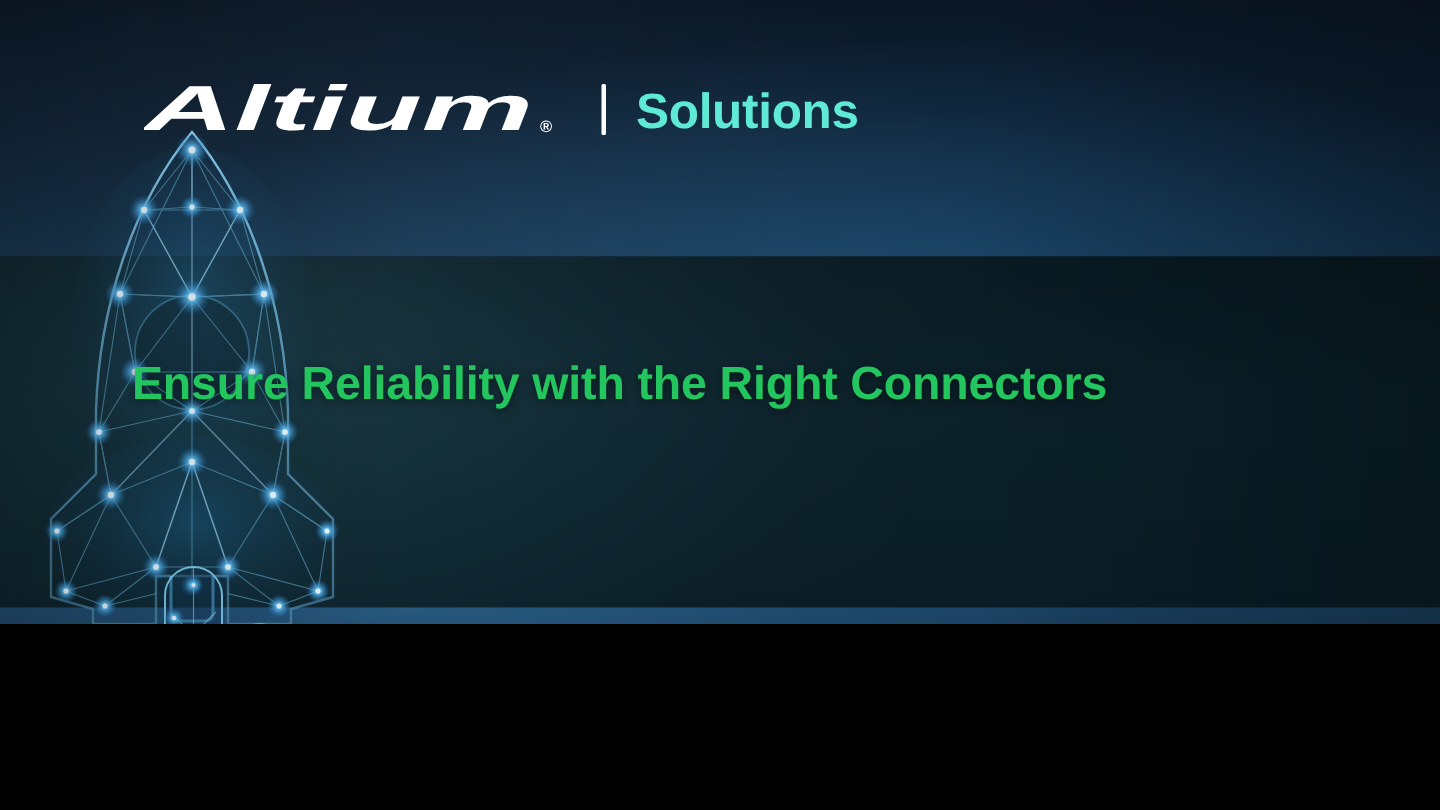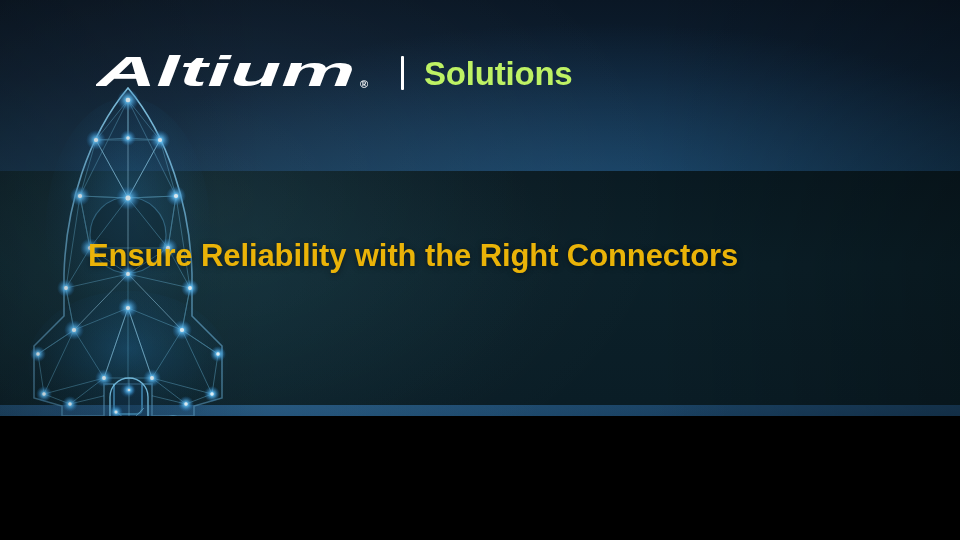--- a/index.html
+++ b/index.html
@@ -101,35 +101,35 @@
 
   #logo-divider {
     width: 3px;
     height: 34px;
     background: #ffffff;
     margin: 0 20px 0 22px;
     border-radius: 1px;
     flex: none;
   }
   #solutions-label {
-    color: #bef264;
+    color: #5eead4;
     font-size: 33px;
     font-weight: bold;
     letter-spacing: -0.2px;
     line-height: 1;
     white-space: nowrap;
   }
 
   
   #headline {
     position: absolute;
     left: 88px;
     top: 238px;
     width: 830px;
-    color: #eab308;
+    color: #22c55e;
     font-size: 31px;
     font-weight: bold;
     letter-spacing: -0.1px;
     line-height: 1.18;
     white-space: nowrap;
     text-shadow: 0 1px 6px rgba(0,0,0,0.45);
   }
 </style>
 </head>
 <body>

